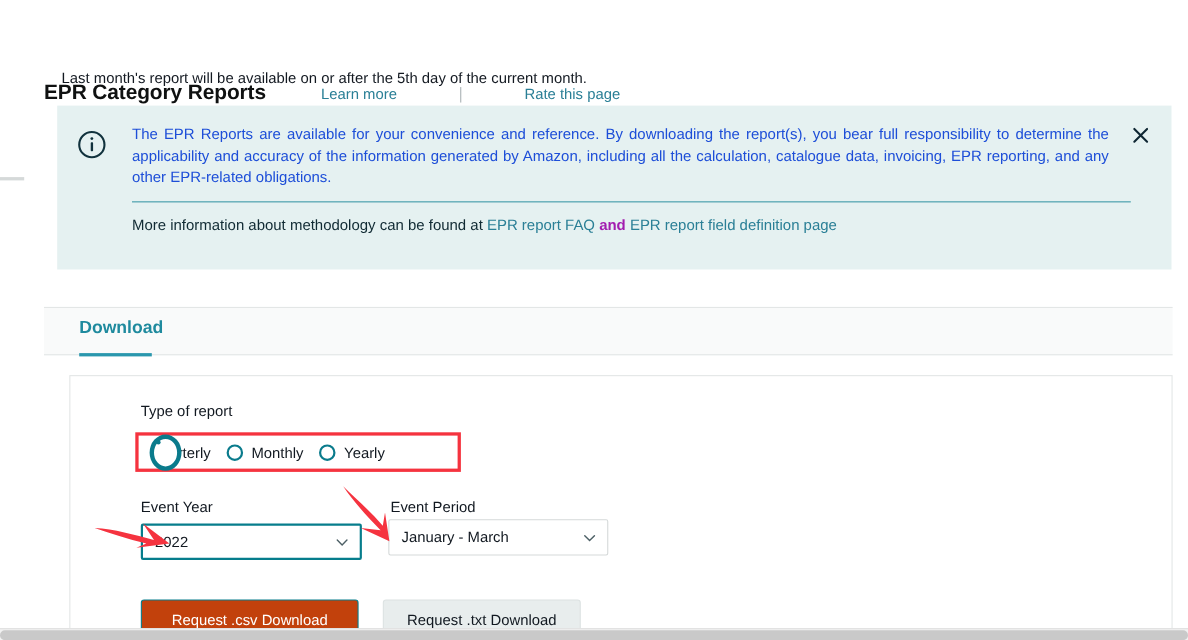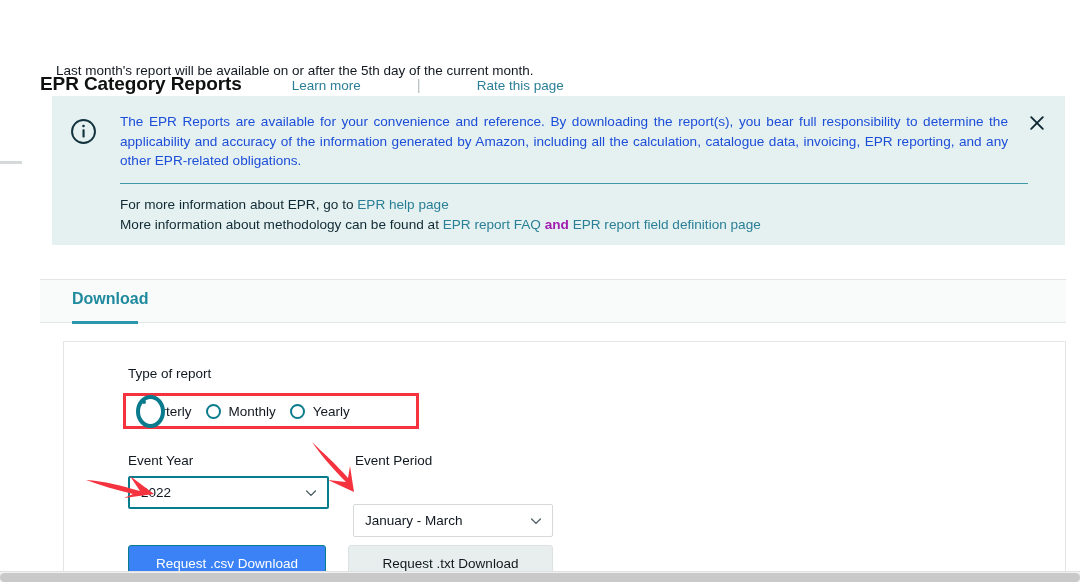--- a/index.html
+++ b/index.html
@@ -204,21 +204,21 @@
     font-size: 13.5px;
     color: #111820;
   }
   .sel-year {
     left: 128px; top: 476px;
     width: 201px;
     border: 2px solid #067d8c;
     border-radius: 2px;
   }
   .sel-period {
-    left: 353px; top: 504px;
+    left: 353px; top: 472px;
     width: 200px;
     border: 1px solid #d5d9d9;
     border-radius: 2px;
   }
   .sel-val { flex: 1 1 auto; }
   .chev {
     width: 12px; height: 12px;
     flex: 0 0 12px;
     color: #5a6a6e;
   }
@@ -230,27 +230,27 @@
     height: 36px;
     display: flex;
     align-items: center;
     justify-content: center;
     font-size: 13.5px;
     border-radius: 3px;
     cursor: pointer;
   }
   .btn-csv {
     left: 128px; width: 198px;
-    background: #3b82f6;
+    background: #c2410c;
     color: #ffffff;
     border: 1px solid #067d8c;
     text-align: right;
   }
   .btn-txt {
-    left: 348px; width: 205px;
+    left: 348px; width: 180px;
     background: #e8eded;
     color: #111820;
     border: 1px solid #dce2e2;
   }
 
   
   .arrow { position: absolute; pointer-events: none; }
   .arrow-year   { left: 84px;  top: 468px; width: 80px;  height: 38px; }
   .arrow-period { left: 306px; top: 440px; width: 70px;  height: 56px; }
 
@@ -297,23 +297,20 @@
         <circle cx="12" cy="7.1" r="1.15" fill="#11323d"></circle>
         <rect x="11.1" y="10.1" width="1.9" height="7.2" rx="0.6" fill="#11323d"></rect>
       </svg>
     </div>
 
     <div class="banner-body">
       <div class="banner-text">The EPR Reports are available for your convenience and reference. By downloading the report(s), you bear full responsibility to determine the applicability and accuracy of the information generated by Amazon, including all the calculation, catalogue data, invoicing, EPR reporting, and any other EPR-related obligations.</div>
       <div class="banner-rule"></div>
       <div class="banner-sub">
         <div>
-          <span>For more information about EPR, go to </span><a>EPR help page</a>
-        </div>
-        <div>
           <span>More information about methodology can be found at </span><a>EPR report FAQ</a><span style="font-weight:bold;color:#a21caf;"> and </span><a>EPR report field definition page</a>
         </div>
       </div>
     </div>
 
     <div class="banner-close">
       <svg width="18" height="18" viewBox="0 0 18 18">
         <path d="M3.2 3.2 L14.8 14.8 M14.8 3.2 L3.2 14.8" stroke="#0f2733" stroke-width="1.9" stroke-linecap="round"></path>
       </svg>
     </div>

